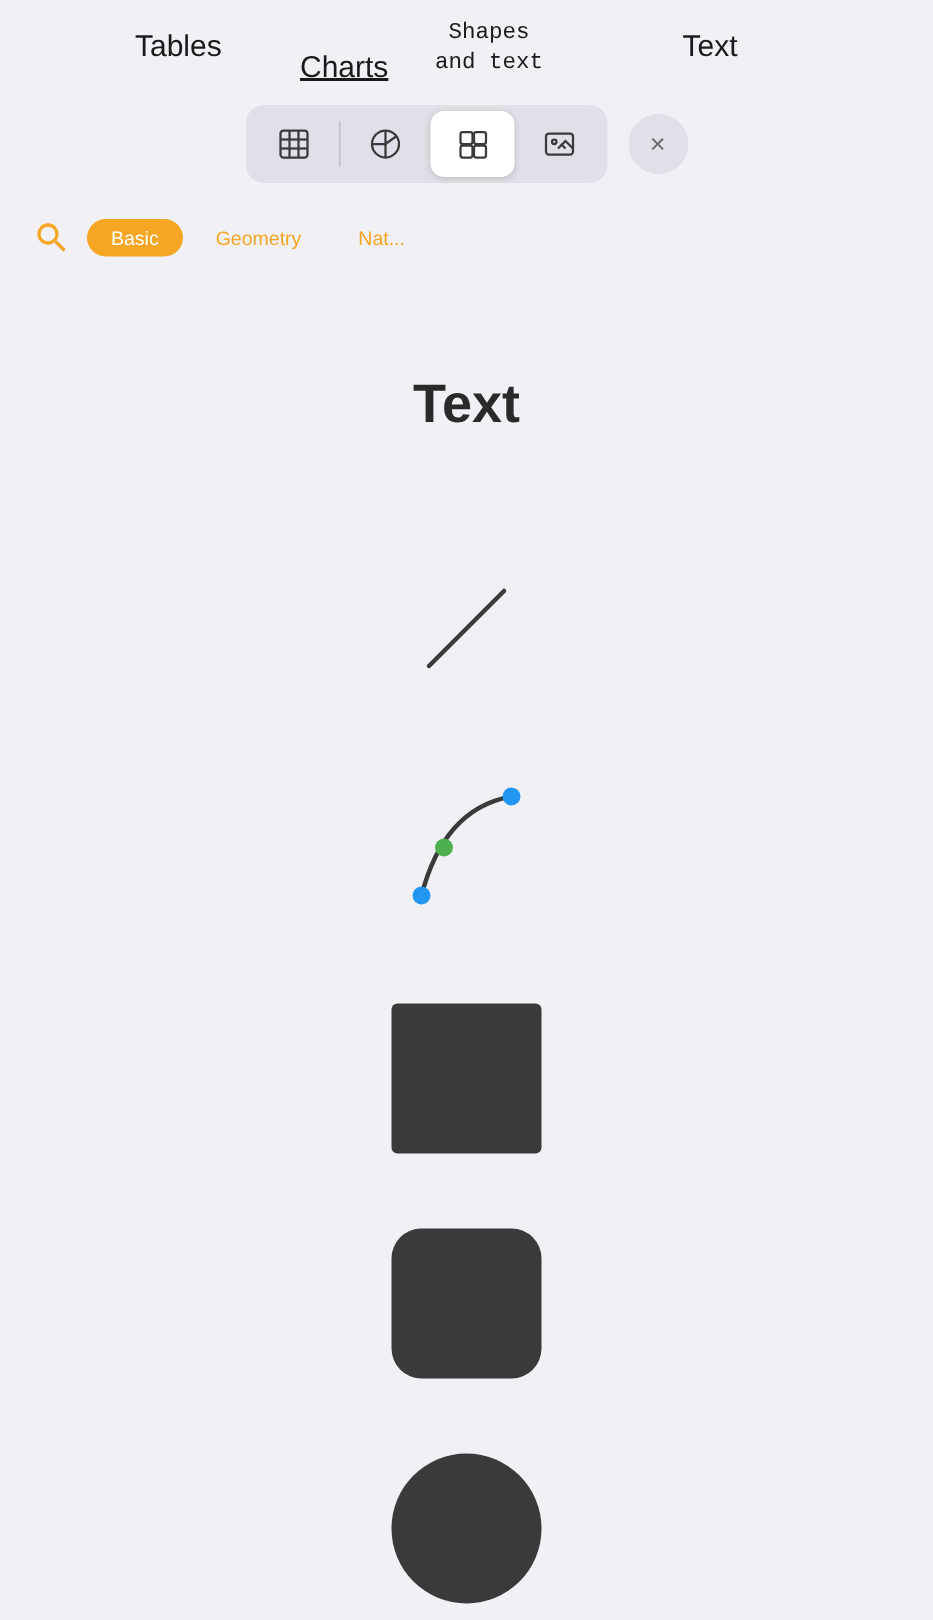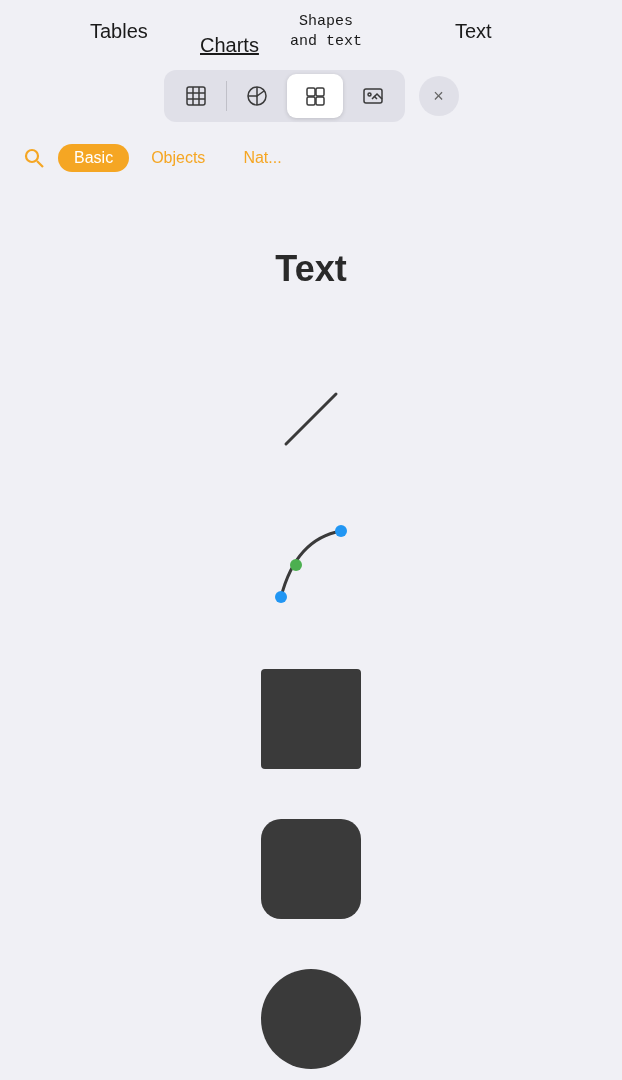--- a/index.html
+++ b/index.html
@@ -86,21 +86,21 @@
       align-items: center;
       justify-content: center;
       color: #f5a623;
       flex-shrink: 0;
     }
 
     .cat-pill {
       padding: 5px 16px;
       border-radius: 20px;
       border: none;
-      font-size: 16px;
+      font-size: 13px;
       font-weight: 500;
       cursor: pointer;
       white-space: nowrap;
       flex-shrink: 0;
       background: transparent;
     }
 
     .cat-pill.active {
       background: #f5a623;
       color: white;
@@ -286,21 +286,21 @@
 
 <div class="category-row">
   <button class="search-icon-btn">
     <svg width="22" height="22" viewBox="0 0 22 22" fill="none" stroke="#f5a623" stroke-width="2.2">
       <circle cx="9" cy="9" r="6"></circle>
       <line x1="14" y1="14" x2="20" y2="20"></line>
     </svg>
   </button>
 
   <button class="cat-pill active">Basic</button>
-  <button class="cat-pill inactive">Objects</button>
+  <button class="cat-pill inactive">Geometry</button>
   <button class="cat-pill inactive">Nat...</button>
 </div>
 
 <div class="shapes-grid">
 
   <div class="shape-cell">
     <span class="shape-text-label">Text</span>
   </div>
 
   <div class="shape-cell">

